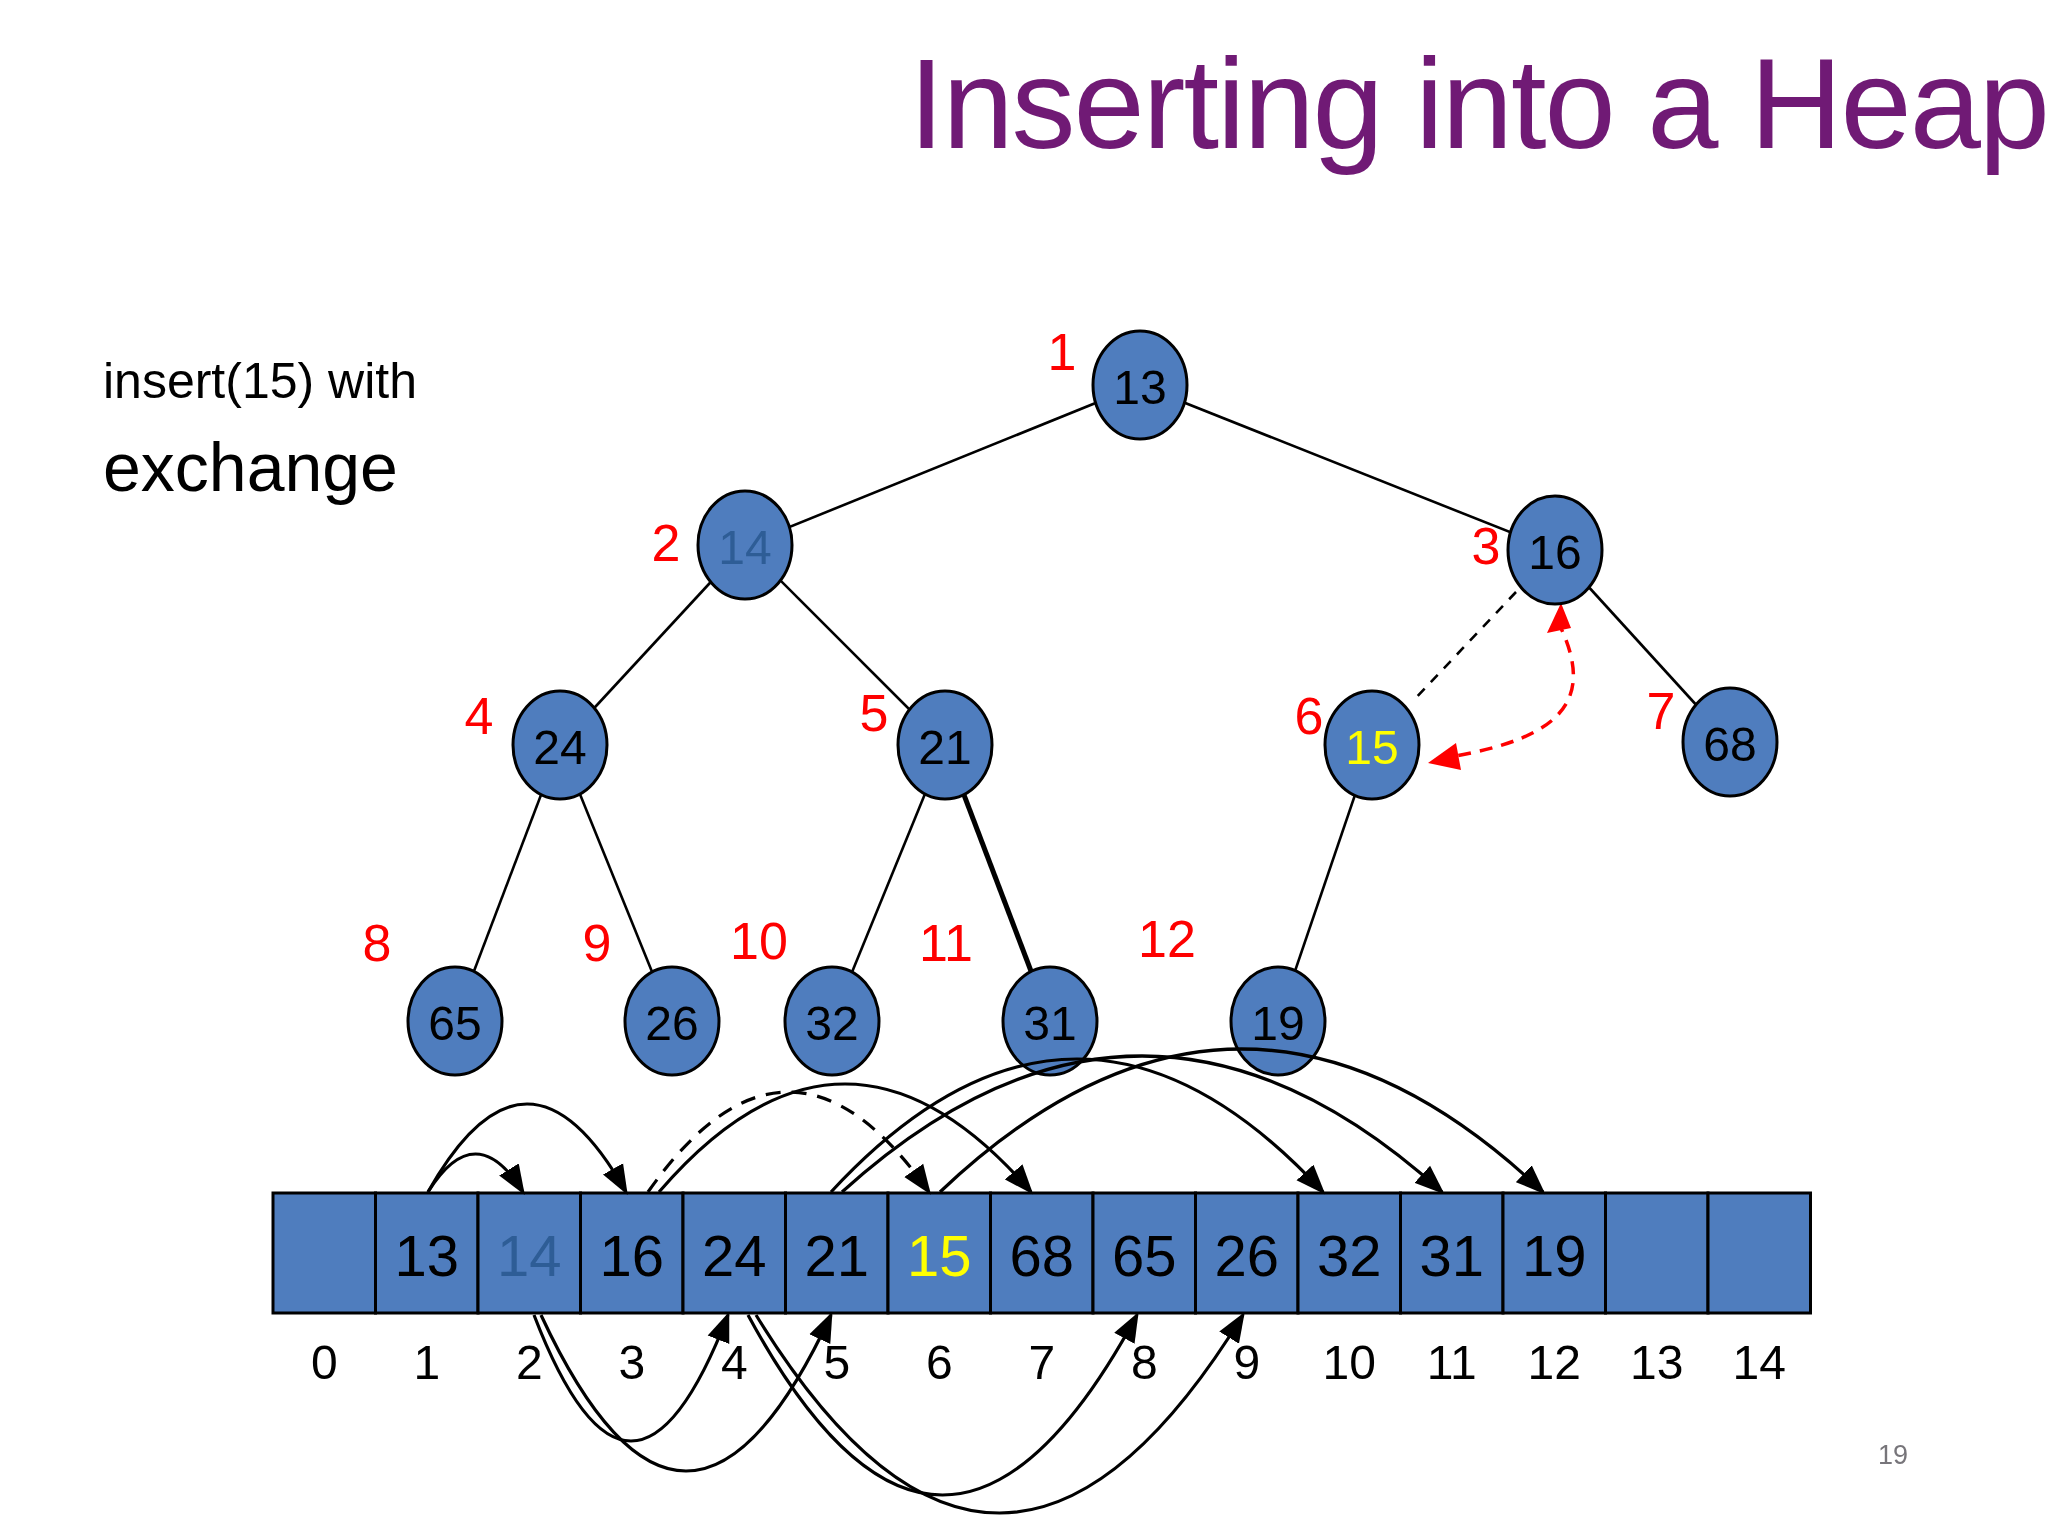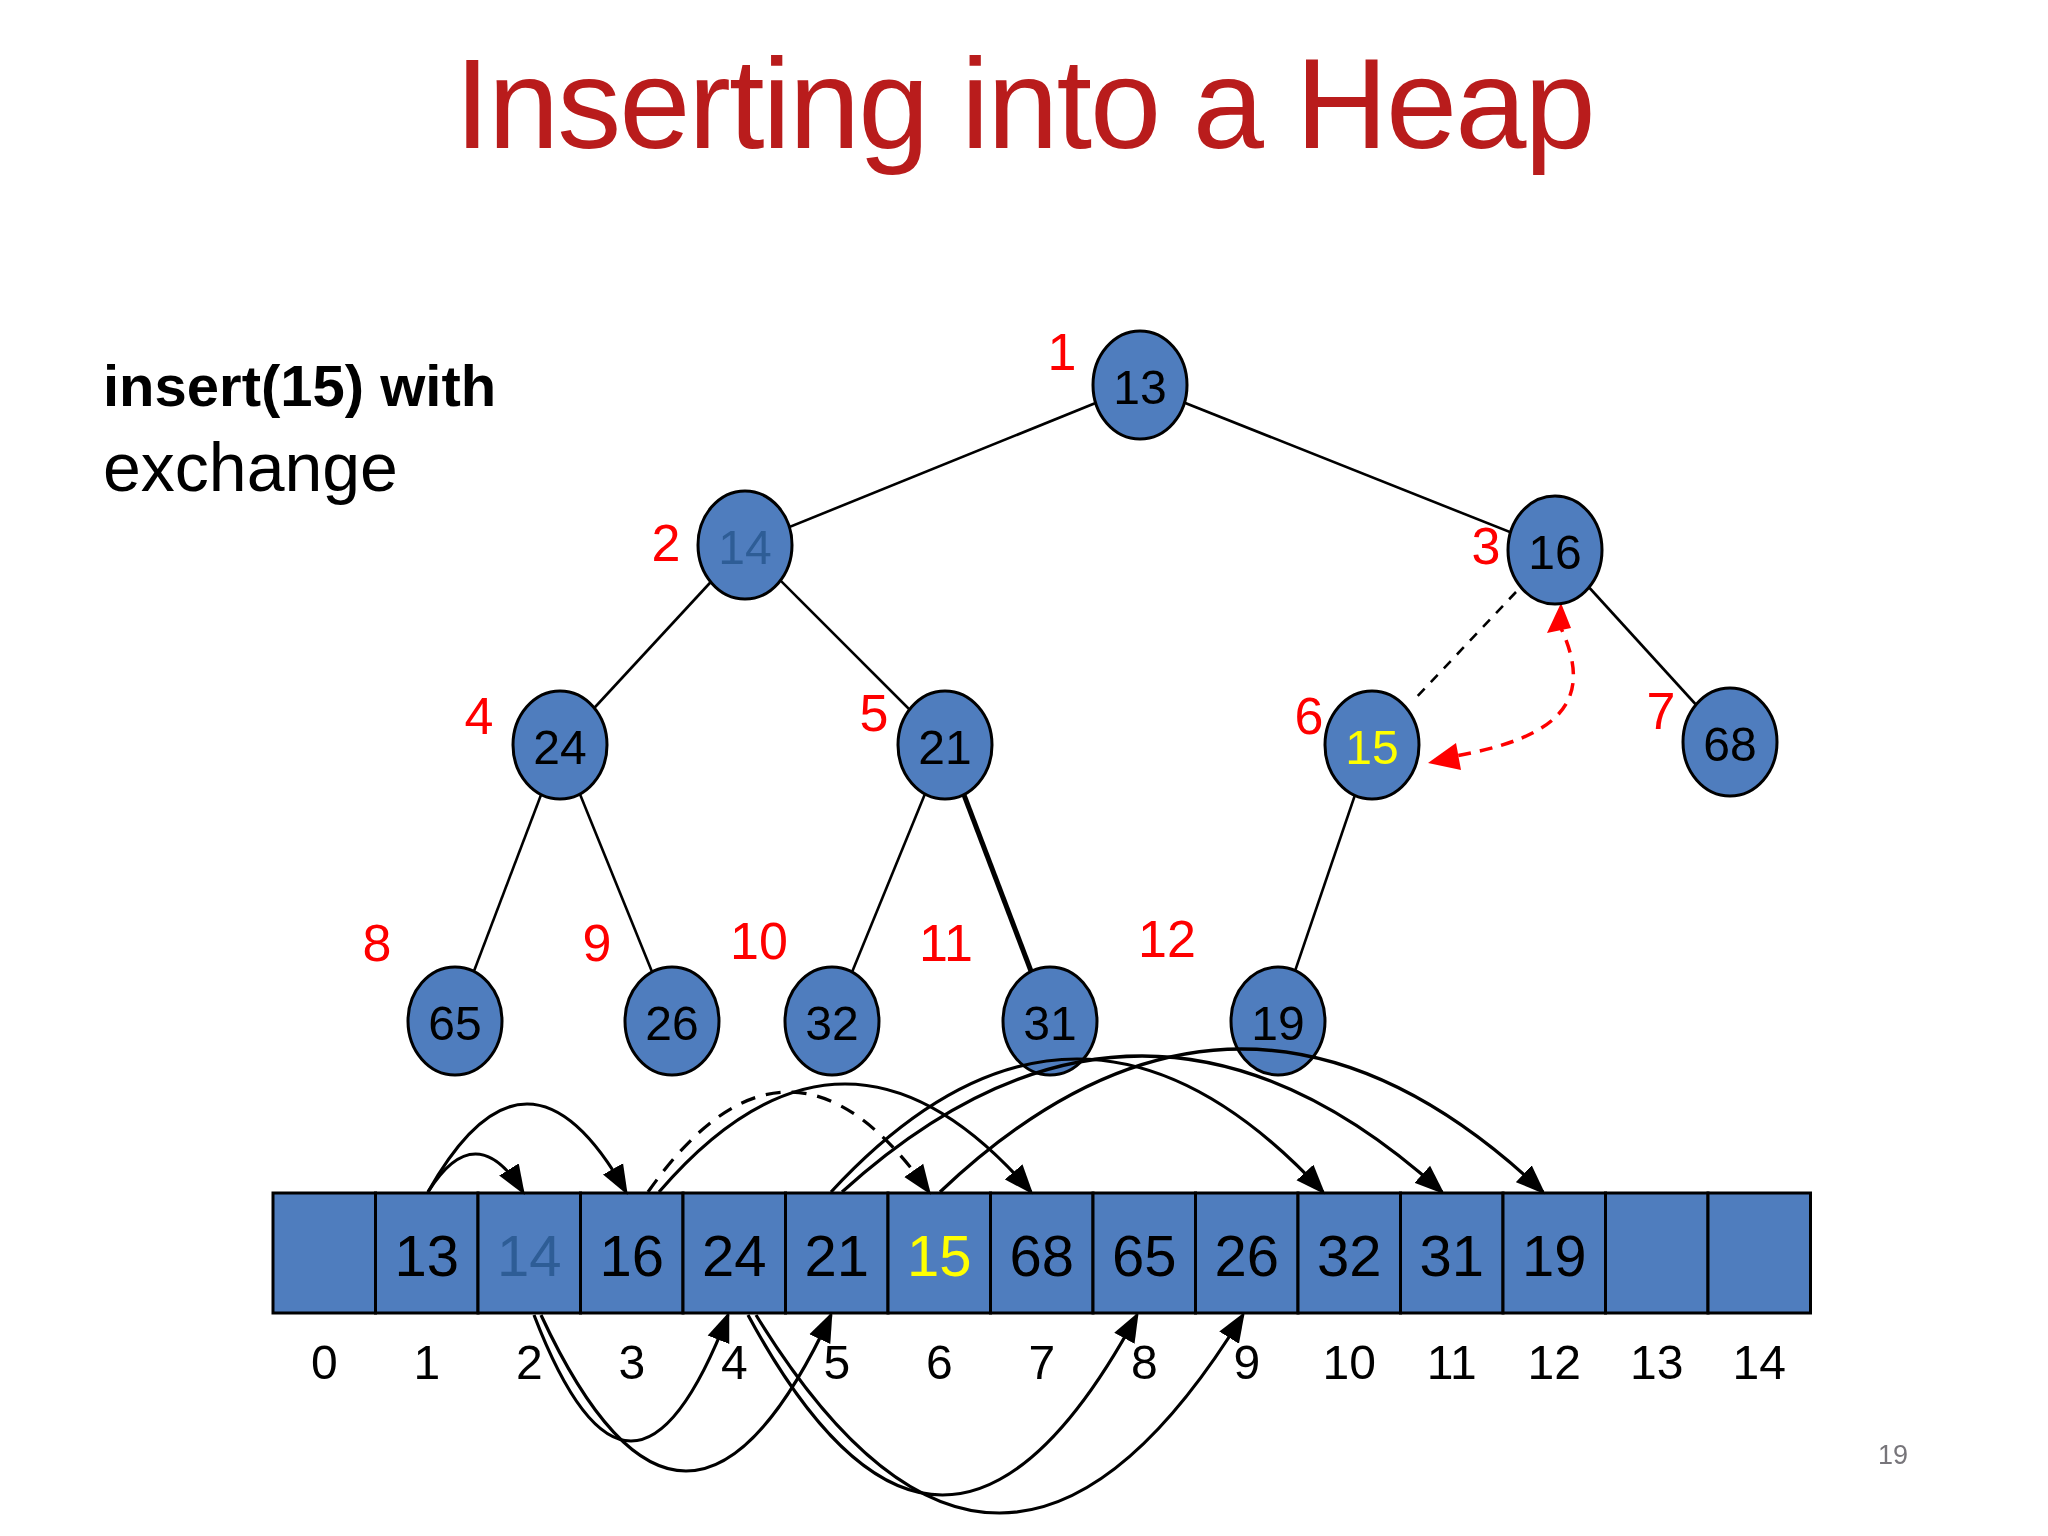--- a/index.html
+++ b/index.html
@@ -1,20 +1,20 @@
 <!DOCTYPE html>
 <html><head>
 <meta charset="utf-8">
 <style>
   html,body{margin:0;padding:0;background:#ffffff;}
   body{width:2048px;height:1536px;position:relative;overflow:hidden;
        font-family:"Liberation Sans","DejaVu Sans",sans-serif;}
-  .title{position:absolute;left:0;top:30px;width:2048px;text-align:center;
-         font-size:128px;color:#b91c1c;letter-spacing:-2px;}
-  .sub1{position:absolute;left:103px;top:352px;font-size:58px;color:#000;font-weight:bold;}
+  .title{position:absolute;left:0;top:30px;width:2048px;text-align:right;
+         font-size:128px;color:#701a75;letter-spacing:-2px;}
+  .sub1{position:absolute;left:103px;top:352px;font-size:50px;color:#000;}
   .sub2{position:absolute;left:103px;top:428px;font-size:68px;color:#000;}
   .pagenum{position:absolute;left:1878px;top:1440px;font-size:27px;color:#77757a;}
   svg{position:absolute;left:0;top:0;}
   svg text{font-family:"Liberation Sans","DejaVu Sans",sans-serif;}
 </style>
 </head>
 <body>
 
 <div class="title">Inserting into a Heap</div>
 <div class="sub1">insert(15) with</div>

